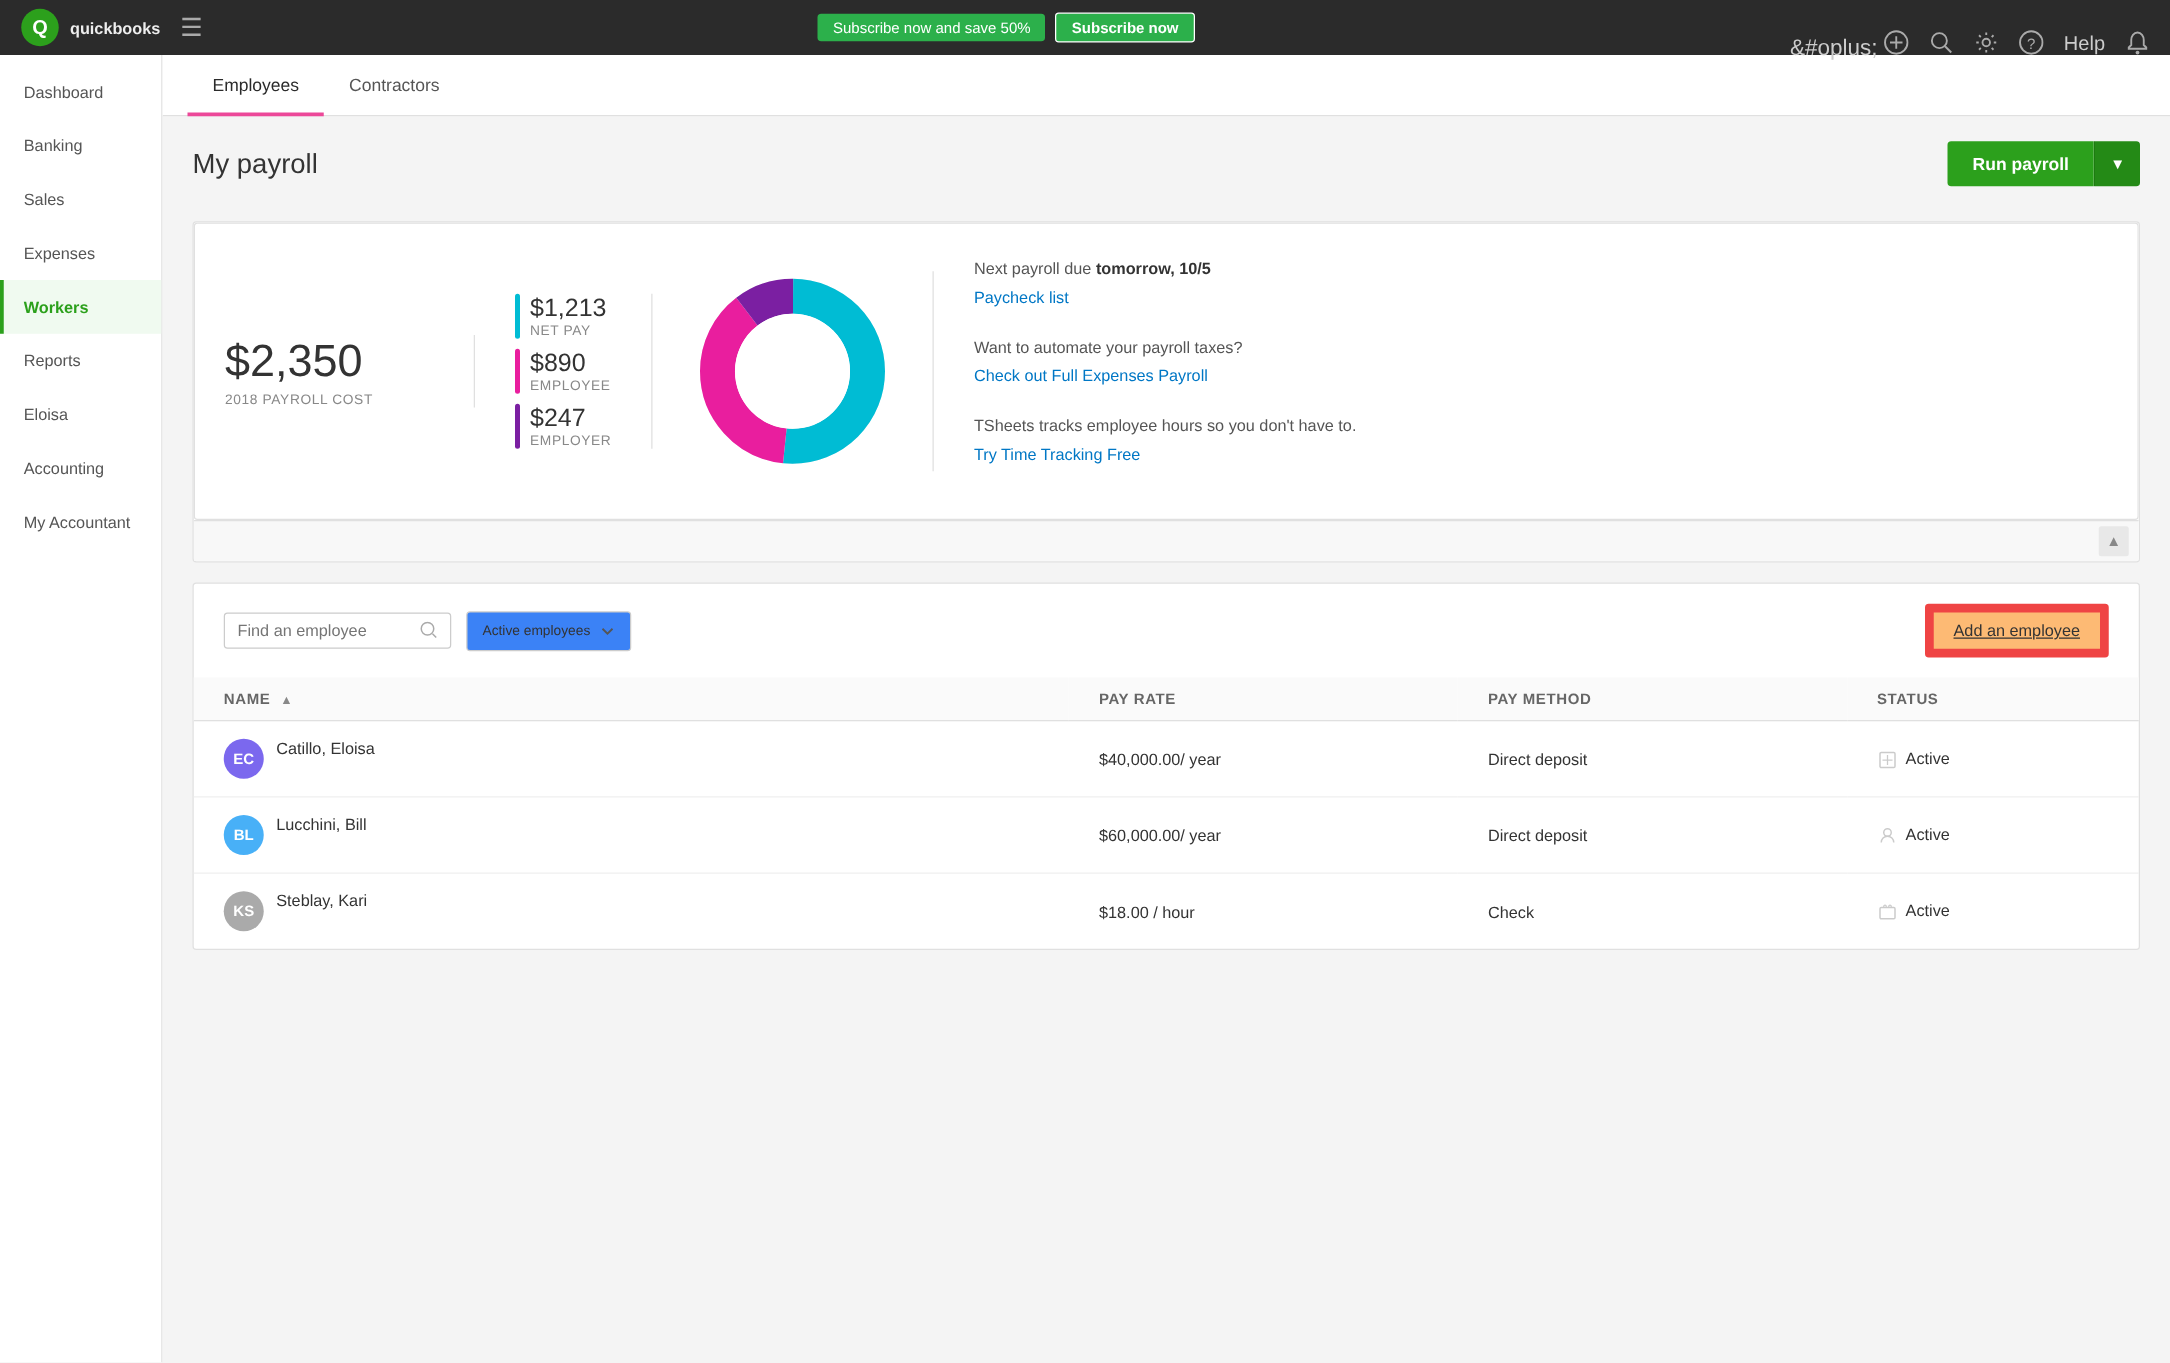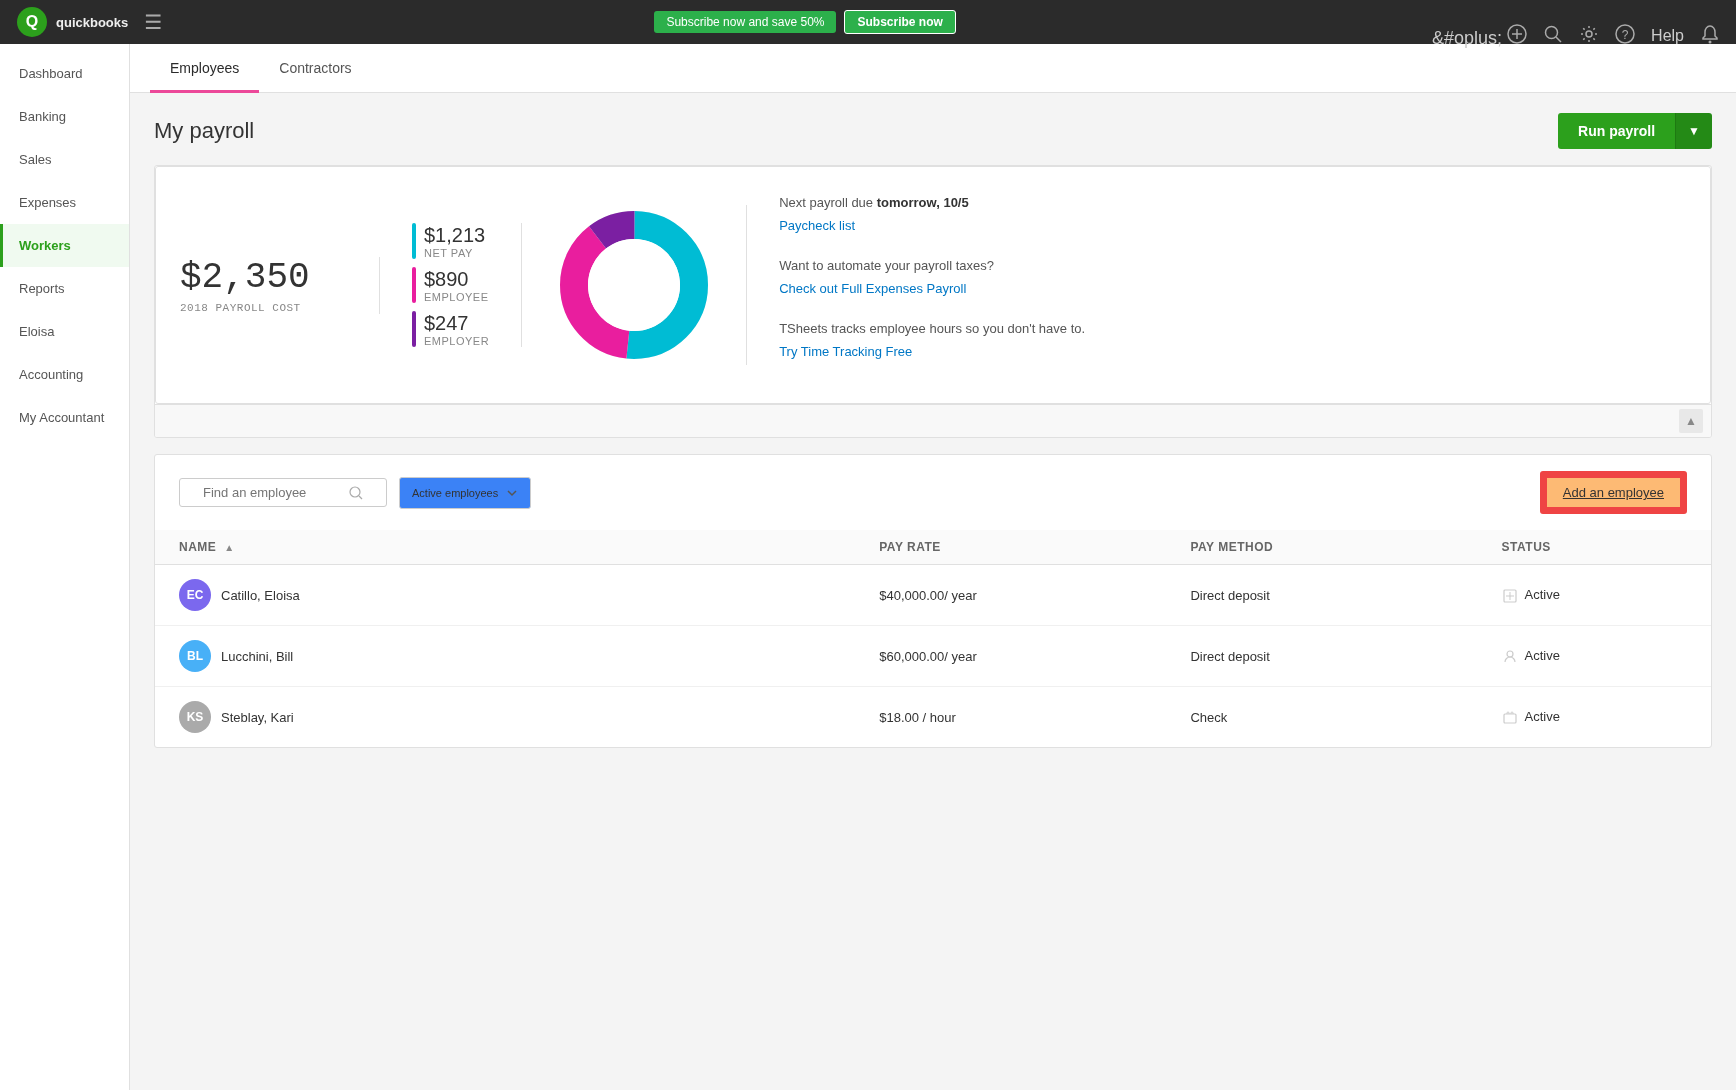--- a/index.html
+++ b/index.html
@@ -137,21 +137,21 @@
     
     .page-content {
       padding: 20px 24px;
     }
 
     
     .payroll-header {
       display: flex;
       align-items: center;
       justify-content: space-between;
-      margin-bottom: 16px;
+      margin-bottom: 28px;
     }
     .payroll-title {
       font-size: 22px;
       font-weight: 400;
       color: #333;
     }
     .run-payroll-btn {
       background: #2ca01c;
       color: white;
       border: none;
@@ -186,21 +186,20 @@
       padding: 24px;
       display: flex;
       align-items: center;
       gap: 0;
       margin-bottom: 0;
     }
     .payroll-cost {
       min-width: 200px;
       border-right: 1px solid #e0e0e0;
       padding-right: 17px;
-      font-family: Liberation Mono, monospace;
     }
     .payroll-cost-amount {
       font-size: 36px;
       font-weight: 300;
       color: #333;
     }
     .payroll-cost-label {
       font-size: 11px;
       color: #888;
       text-transform: uppercase;
@@ -293,24 +292,24 @@
       align-items: center;
       justify-content: space-between;
     }
     .controls-left {
       display: flex;
       align-items: center;
       gap: 12px;
     }
     .search-box {
       display: flex;
-      align-items: center;
+      align-items: flex-start;
       border: 1px solid #ccc;
       border-radius: 3px;
-      padding: 6px 23px;
+      padding: 6px 10px;
       background: white;
       gap: 6px;
       color: #aaa;
     }
     .search-box input {
       border: none;
       outline: none;
       font-size: 13px;
       color: #555;
       width: 140px;
@@ -381,21 +380,21 @@
       color: white;
       margin-right: 10px;
       flex-shrink: 0;
     }
     .avatar-ec { background: #7b68ee; }
     .avatar-bl { background: #48b0f7; }
     .avatar-ks { background: #aaa; }
 
     .name-cell {
       display: flex;
-      align-items: center;
+      align-items: flex-start;
     }
 
     .sort-icon {
       margin-left: 4px;
       color: #888;
       font-size: 10px;
     }
 
     .payroll-card-wrapper {
       background: white;

